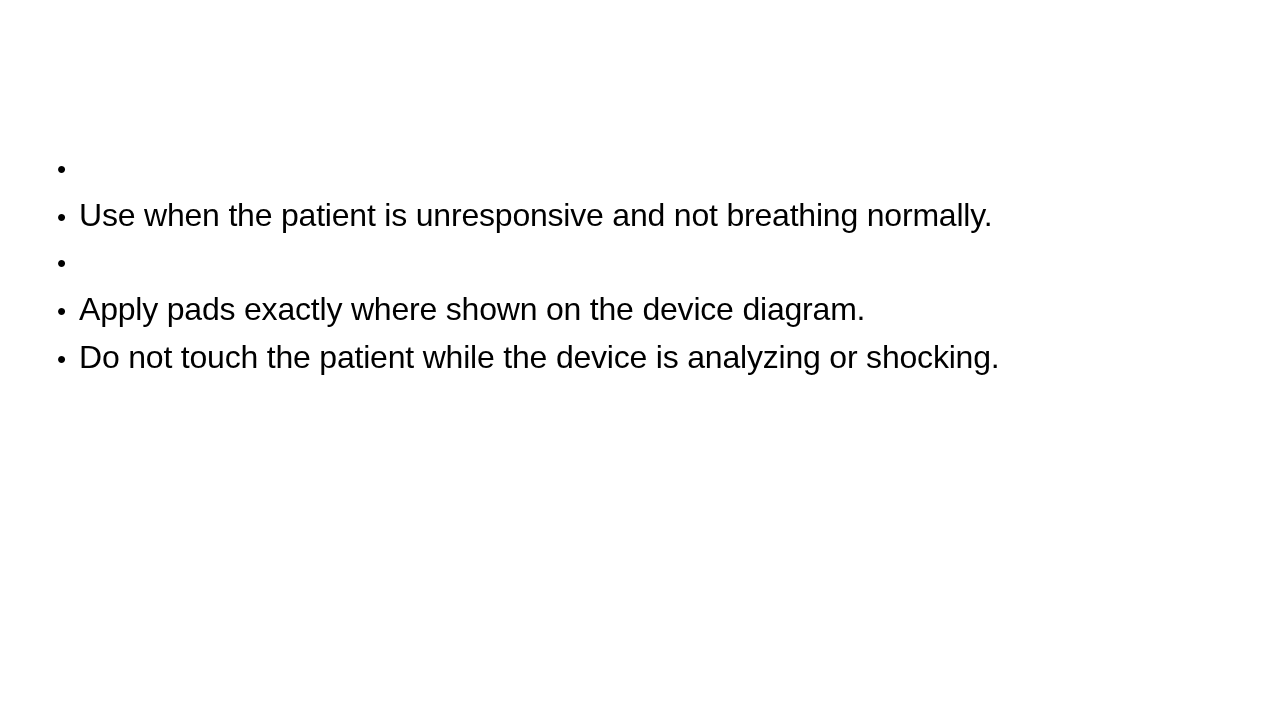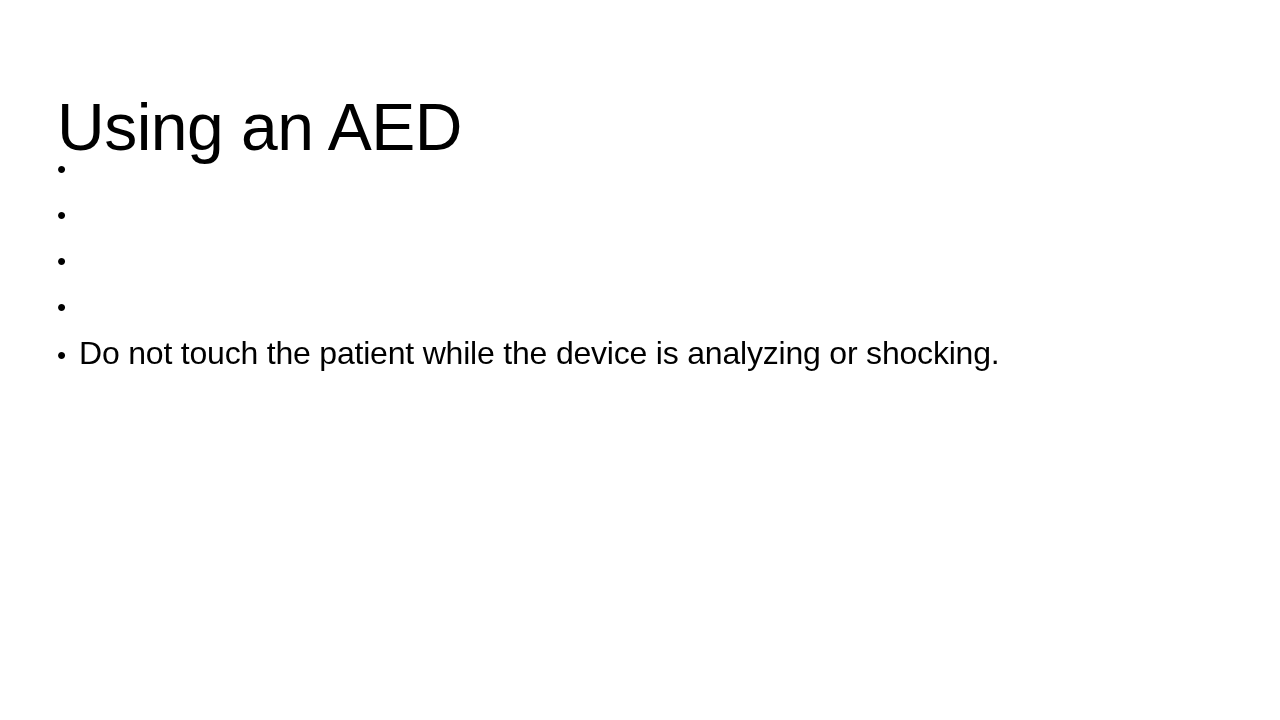--- a/index.html
+++ b/index.html
@@ -67,38 +67,39 @@
 
   .bullet-text {
     flex: 0 1 auto;
   }
 </style>
 </head>
 <body>
 
 <div class="slide">
 
-  <h1 class="slide-title">Using an AED</h1>
 
   <ul class="bullet-list">
 
     <li class="bullet-item">
       <span class="bullet-marker">•</span>
     </li>
 
     <li class="bullet-item">
       <span class="bullet-marker">•</span>
+      <span class="bullet-text">Use when the patient is unresponsive and not breathing normally.</span>
     </li>
 
     <li class="bullet-item">
       <span class="bullet-marker">•</span>
     </li>
 
     <li class="bullet-item">
       <span class="bullet-marker">•</span>
+      <span class="bullet-text">Apply pads exactly where shown on the device diagram.</span>
     </li>
 
     <li class="bullet-item">
       <span class="bullet-marker">•</span>
       <span class="bullet-text">Do not touch the patient while the device is analyzing or shocking.</span>
     </li>
 
   </ul>
 
 </div>

